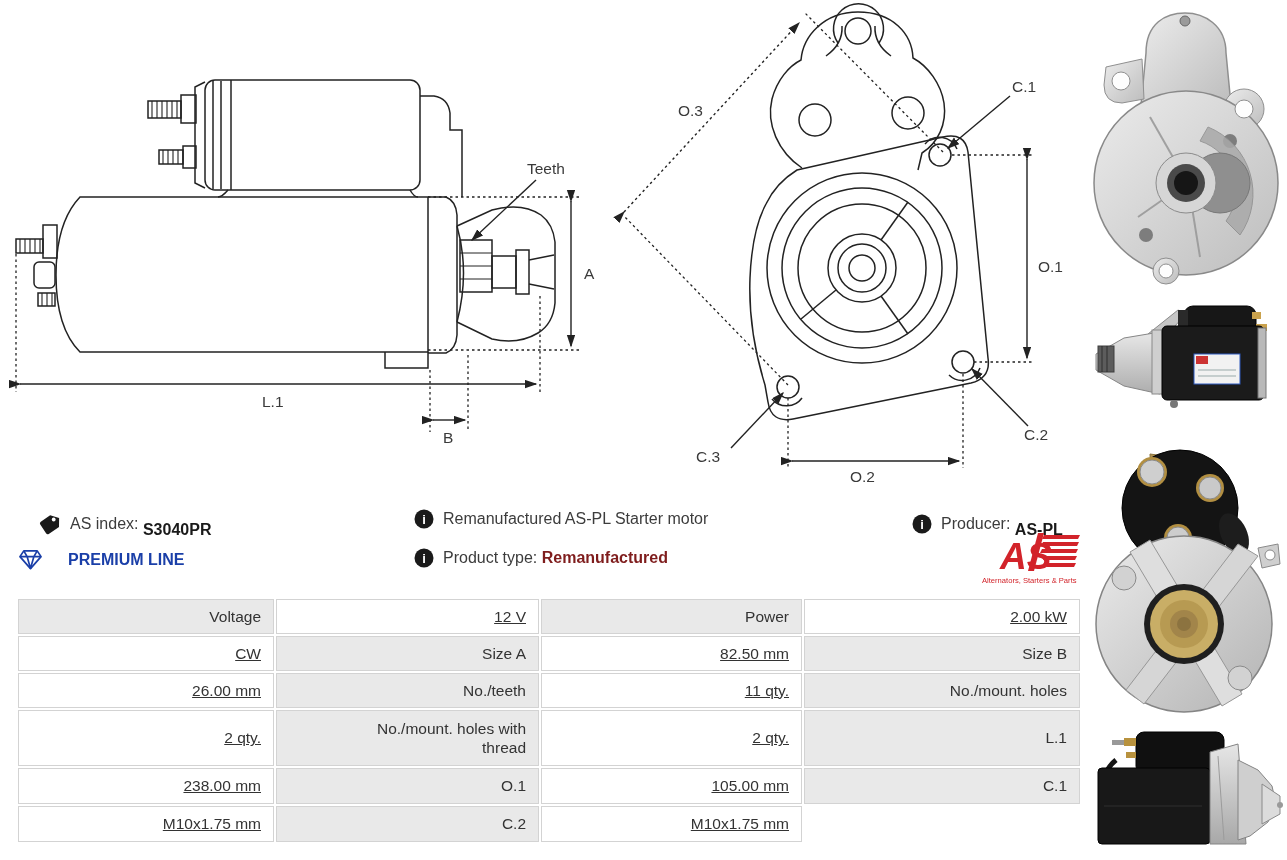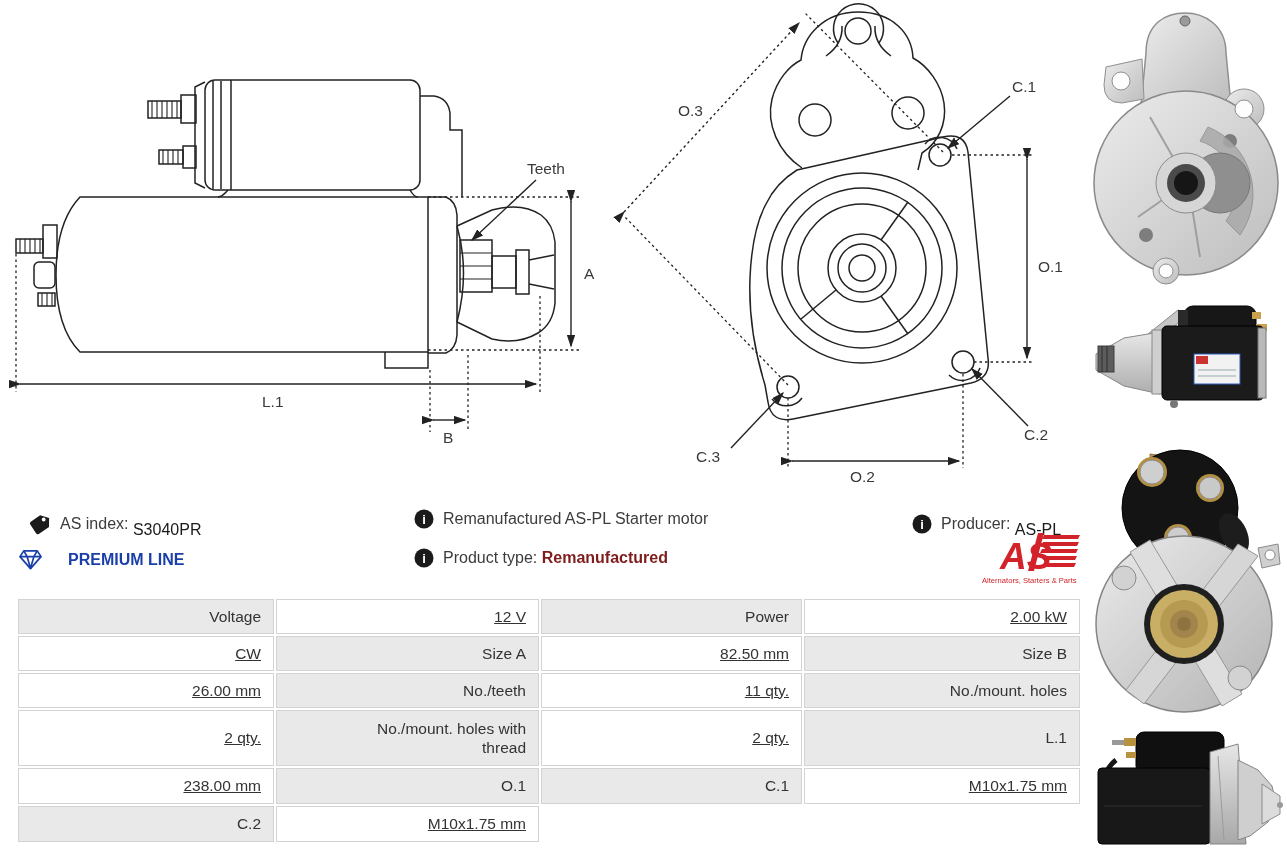--- a/index.html
+++ b/index.html
@@ -4,21 +4,21 @@
 <style>
   html,body{margin:0;padding:0;background:#ffffff;}
   #canvas{position:relative;width:1287px;height:860px;background:#fff;overflow:hidden;
           font-family:"Liberation Sans","DejaVu Sans",sans-serif;color:#333;}
   .abs{position:absolute;}
   svg text{font-family:"Liberation Sans","DejaVu Sans",sans-serif;}
 
   
   .info-row{position:absolute;display:flex;align-items:center;font-size:16px;color:#3c3c3c;}
   .info-row .ico{margin-right:9px;display:inline-flex;}
-  .b{font-weight:normal;color:#1a1a1a;margin-top:12px;}
+  .b{font-weight:bold;color:#1a1a1a;margin-top:12px;}
   .premium{font-weight:bold;color:#1a3fa8;}
   .green{font-weight:bold;color:#7f1d1d;text-align:center;}
   .gap{white-space:pre;}
 
   
   .spec{position:absolute;left:18px;top:599px;width:1062px;display:grid;
         grid-template-columns:256px 263px 261px 276px;
         grid-template-rows:35px 35px 35px 56px 36px 36px;gap:2px;}
   .cell{display:flex;align-items:center;justify-content:flex-end;
         padding:0 12px 0 6px;font-size:15.5px;color:#333;
@@ -289,21 +289,21 @@
     <rect x="36" y="26" width="10" height="6" fill="#b8923e"></rect>
     <rect x="8" y="42" width="112" height="76" rx="4" fill="#181818" stroke="#000"></rect>
     <line x1="14" y1="80" x2="112" y2="80" stroke="#2e2e2e"></line>
     <polygon points="120,26 148,18 156,118 120,118" fill="url(#s4)" stroke="#848484"></polygon>
     <line x1="128" y1="30" x2="134" y2="114" stroke="#9b9b9b"></line>
     <polygon points="148,34 168,44 182,60 186,78 178,96 160,110 148,114" fill="#cfcfcf" stroke="#848484"></polygon>
     <polygon points="172,58 190,70 190,88 172,98" fill="#dcdcdc" stroke="#8a8a8a"></polygon>
     <circle cx="190" cy="79" r="3" fill="#9a9a9a"></circle>
   </svg>
 
-  <div class="info-row" style="left:28px;top:509px;">
+  <div class="info-row" style="left:38px;top:509px;">
     <span class="ico">
       <svg width="23" height="23" viewBox="0 0 24 24">
         <path d="M11.3,2.3 L21,4 L22.2,13.3 L12.6,21.8 Q11,23 9.7,21.5 L2.3,13.2 Q1.2,11.8 2.6,10.4 Z" fill="#1a1a1a" transform="rotate(8 12 12)"></path>
         <circle cx="16.4" cy="6.8" r="2" fill="#fff"></circle>
       </svg>
     </span>
     <span>AS index:</span>
       <span class="gap"> </span>
     <span class="b">S3040PR</span>
   </div>
@@ -386,20 +386,21 @@
     <div class="cell lab">No./mount. holes</div>
     <div class="cell val">2 qty.</div>
     <div class="cell lab wraplab">
         <span>No./mount. holes with thread</span>
       </div>
     <div class="cell val">2 qty.</div>
 
     <div class="cell lab">L.1</div>
     <div class="cell val">238.00 mm</div>
     <div class="cell lab">O.1</div>
+    <div class="cell val">105.00 mm</div>
 
     <div class="cell lab">C.1</div>
     <div class="cell val">M10x1.75 mm</div>
     <div class="cell lab">C.2</div>
     <div class="cell val">M10x1.75 mm</div>
   </div>
 
 </div>
 
 </body></html>

